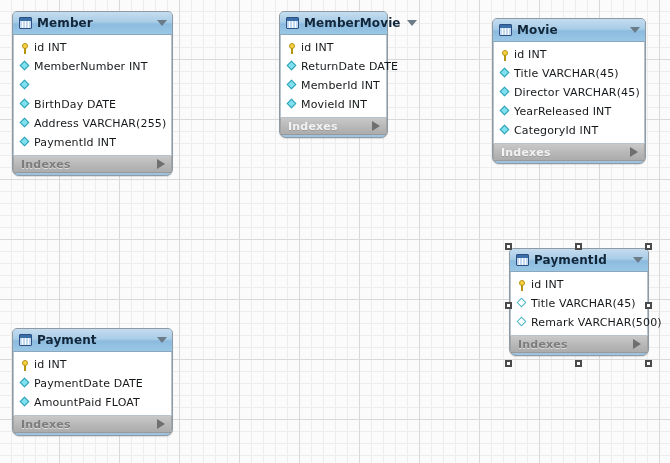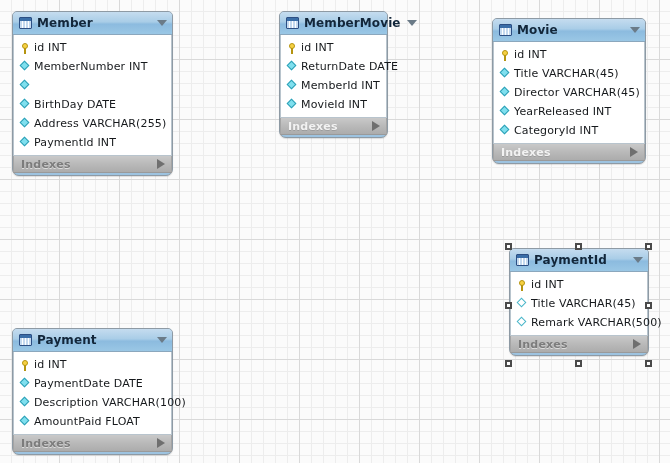--- a/index.html
+++ b/index.html
@@ -386,26 +386,20 @@
         <div class="col">
           <span class="ic-dia">
             <i></i>
           </span>
           <span class="col-label">PaymentDate DATE</span>
         </div>
         <div class="col">
           <span class="ic-dia">
             <i></i>
           </span>
-          <span class="col-label">Description VARCHAR(100)</span>
-        </div>
-        <div class="col">
-          <span class="ic-dia">
-            <i></i>
-          </span>
           <span class="col-label">AmountPaid FLOAT</span>
         </div>
       </div>
       <div class="tbl-foot">
         <span class="foot-label foot-dark">Indexes</span>
         <span class="foot-caret"></span>
       </div>
     </div>
   </div>
 

